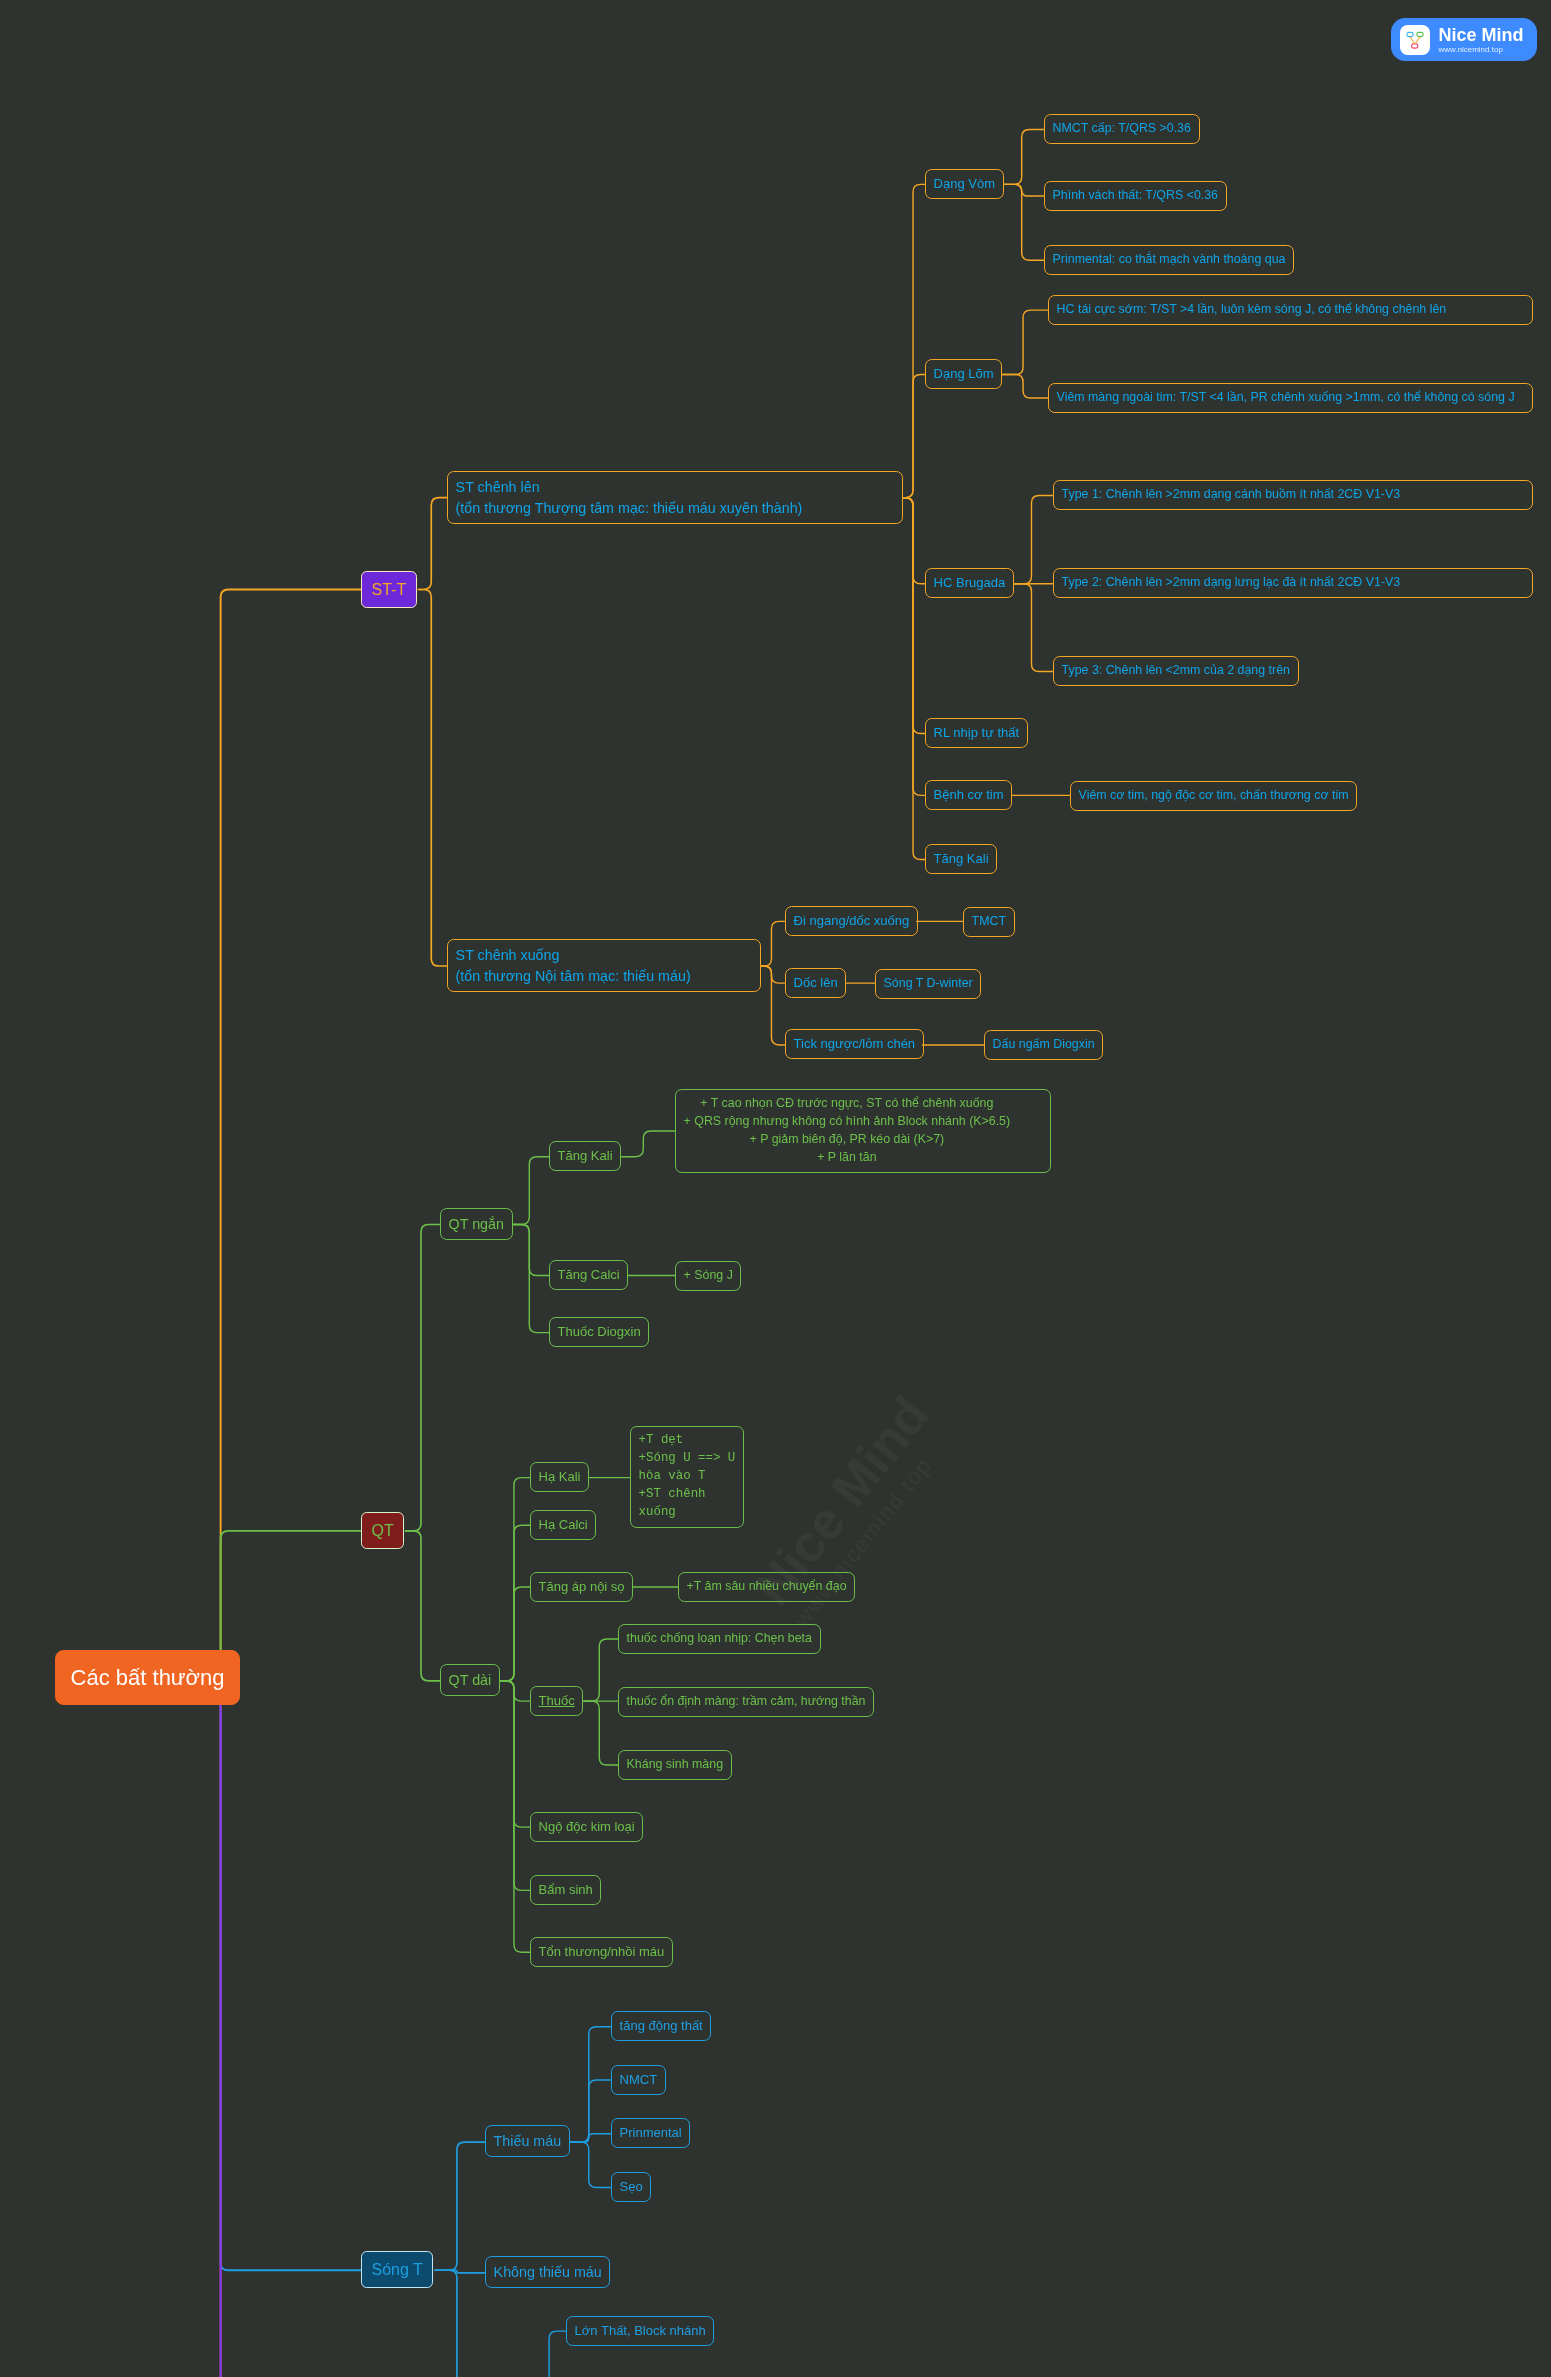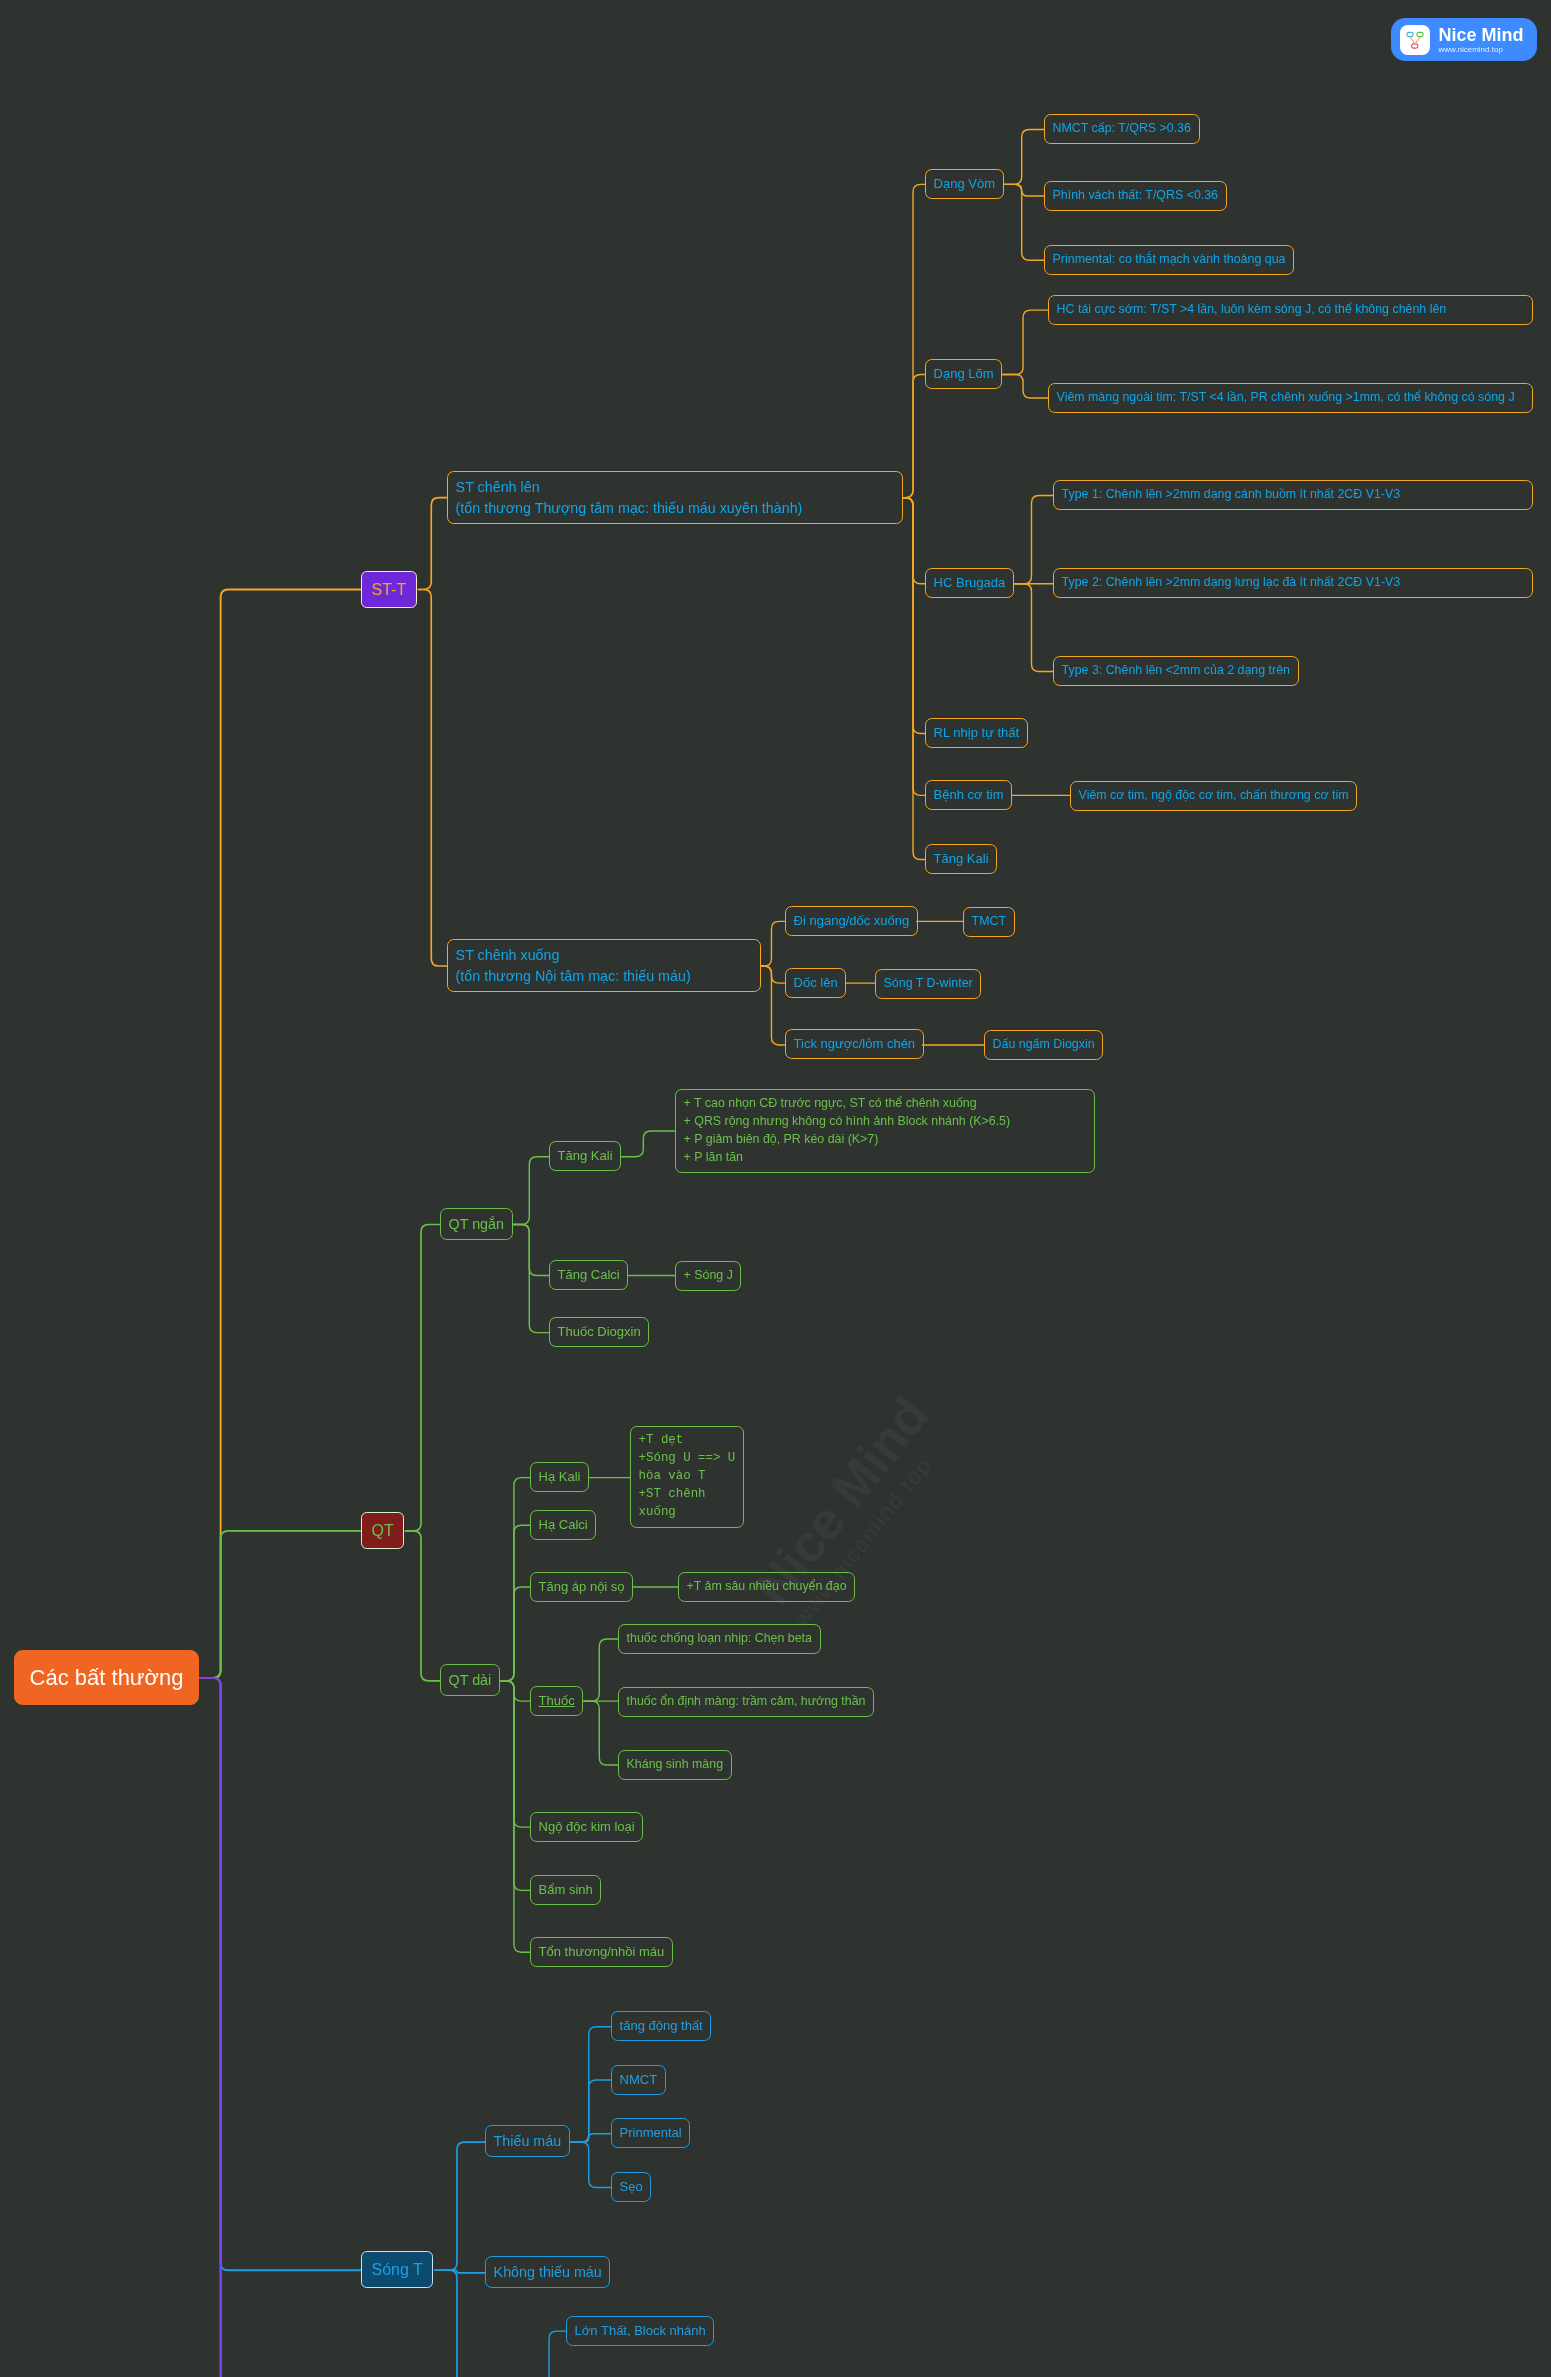--- a/index.html
+++ b/index.html
@@ -17,21 +17,21 @@
     display:flex; align-items:center;
     border:1.4px solid #999;
     border-radius:6.7px;
     padding:4.8px 7.6px;
     line-height:1.45;
     white-space:pre-line;
     background:transparent;
   }
   .node.root {
     background:#f16522; border-color:#f16522; color:#fff;
-    font-size:22px; border-radius:8.6px; padding:10.5px 14.3px;
+    font-size:22px; border-radius:8.6px; padding:10.5px 14.3px;margin-left:41px;
   }
   .node.branch { font-size:16px; border-radius:5.7px; padding:5.7px 9.5px; }
   .node.lvl2 { font-size:14.3px; }
   .node.lvl3 { font-size:13px; }
   .node.lvl4 { font-size:12.4px; }
 
   
   .c-stt  { color:#0ea5e9; border-color:#f5a623; }
   .c-qt   { color:#6cc04a; border-color:#6cc04a; }
   .c-song { color:#1e9fe3; border-color:#1e9fe3; }
@@ -180,21 +180,21 @@
   <div class="node lvl4 c-stt" id="n-scx1d" style="left:963px; top:907px;">TMCT</div>
   <div class="node lvl3 c-stt" id="n-scx2" style="left:785px; top:968px;">Dốc lên</div>
   <div class="node lvl4 c-stt" id="n-scx2d" style="left:875px; top:969px;">Sóng T D-winter</div>
   <div class="node lvl3 c-stt" id="n-scx3" style="left:785px; top:1029px;">Tick ngược/lỏm chén</div>
   <div class="node lvl4 c-stt" id="n-scx3d" style="left:984px; top:1030px;">Dấu ngấm Diogxin</div>
 
   <div class="node branch chip-qt" id="n-qt" style="left:361px; top:1512px;">QT</div>
 
   <div class="node lvl2 c-qt" id="n-qtn" style="left:440px; top:1208px;">QT ngắn</div>
   <div class="node lvl3 c-qt" id="n-qtk" style="left:549px; top:1141px;">Tăng Kali</div>
-  <div class="node lvl4 c-qt" id="n-qtkd" style="left:675px; top:1089px; width:420px;">+ T cao nhọn CĐ trước ngực, ST có thể chênh xuống
+  <div class="node lvl4 c-qt" id="n-qtkd" style="left:675px; top:1089px; width:376px;text-align:center;">+ T cao nhọn CĐ trước ngực, ST có thể chênh xuống
 + QRS rộng nhưng không có hình ảnh Block nhánh (K&gt;6.5)
 + P giảm biên độ, PR kéo dài (K&gt;7)
 + P lăn tăn</div>
   <div class="node lvl3 c-qt" id="n-qtc" style="left:549px; top:1260px;">Tăng Calci</div>
   <div class="node lvl4 c-qt" id="n-qtcd" style="left:675px; top:1261px;">+ Sóng J</div>
   <div class="node lvl3 c-qt" id="n-qtd" style="left:549px; top:1317px;">Thuốc Diogxin</div>
 
   <div class="node lvl2 c-qt" id="n-qtl" style="left:440px; top:1664px;">QT dài</div>
   <div class="node lvl3 c-qt" id="n-hk" style="left:530px; top:1462px;">Hạ Kali</div>
   <div class="node lvl4 c-qt" id="n-hkd" style="left:630px; top:1426px; width:114px;font-family:Liberation Mono, monospace;">+T dẹt

